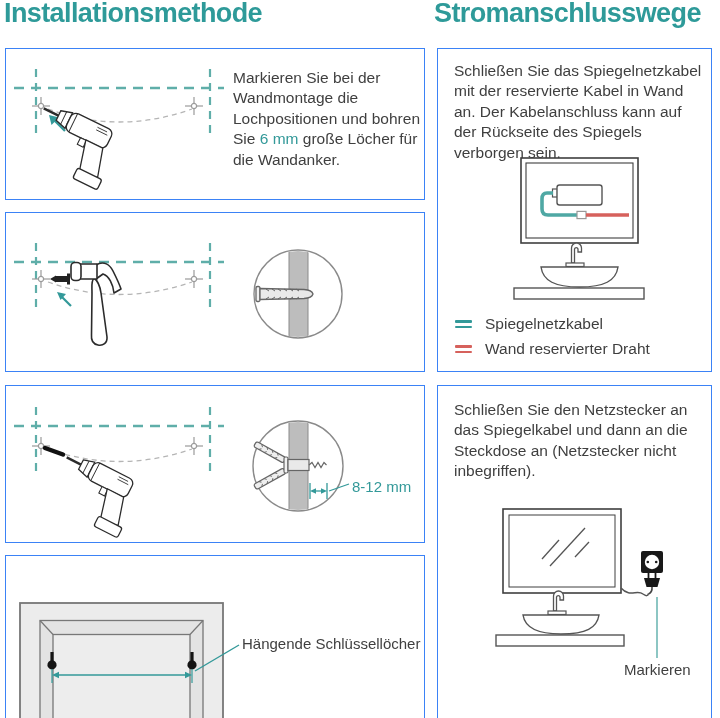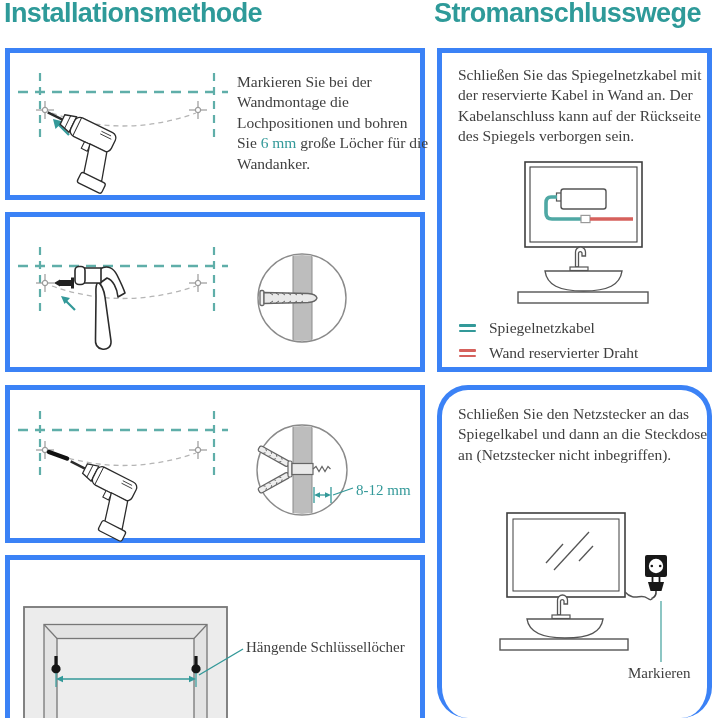--- a/index.html
+++ b/index.html
@@ -8,32 +8,31 @@
     font-family:"Liberation Sans",sans-serif;overflow:hidden;
     -webkit-font-smoothing:antialiased;
   }
   .hdr{
     position:absolute;top:-2px;font-size:27px;font-weight:bold;
     color:#2E9A99;letter-spacing:-0.6px;white-space:nowrap;
   }
   .hdr-left{left:4px;}
   .hdr-right{left:434px;}
   .panel{
-    position:absolute;border:5px solid #3b82f6;background:#fff;
+    position:absolute;border:1px solid #3b82f6;background:#fff;
     box-sizing:border-box;
-    font-family:Liberation Serif, serif;
   }
   .p-left{left:5px;width:420px;}
   .p-right{left:437px;width:275px;}
   #p1{top:48px;height:152px;}
   #p2{top:212px;height:160px;}
   #p3{top:385px;height:158px;padding-left:43px;}
   #p4{top:555px;height:163px;border-bottom:none;}
   #rp1{top:48px;height:324px;}
-  #rp2{top:385px;height:333px;border-bottom:none;border-radius:31px;}
+  #rp2{top:385px;height:333px;border-bottom:none;}
   .panel svg{position:absolute;left:0;top:0;}
   .txt{
     position:absolute;font-size:15.5px;line-height:1.32;color:#3F3F3F;
   }
   .accent{color:#339999;}
   .dim-label{
     position:absolute;font-size:15px;color:#339999;white-space:nowrap;
   }
   .plain-label{
     position:absolute;font-size:15px;color:#3F3F3F;white-space:nowrap;

